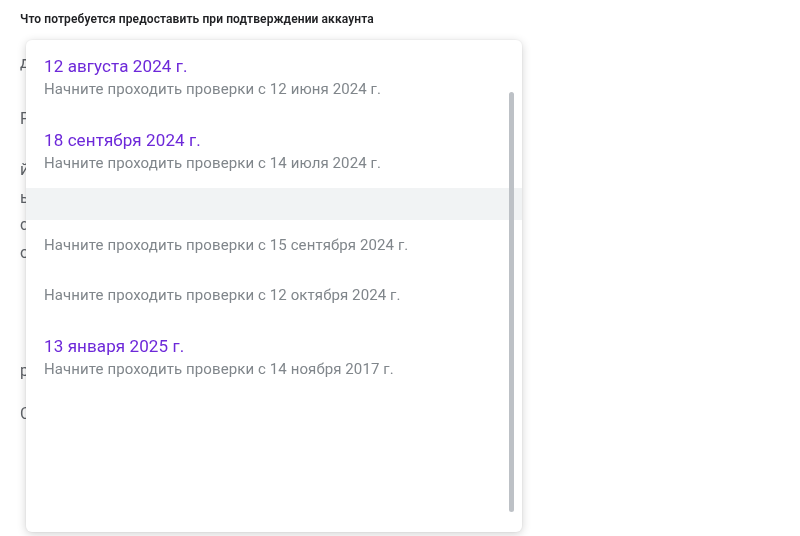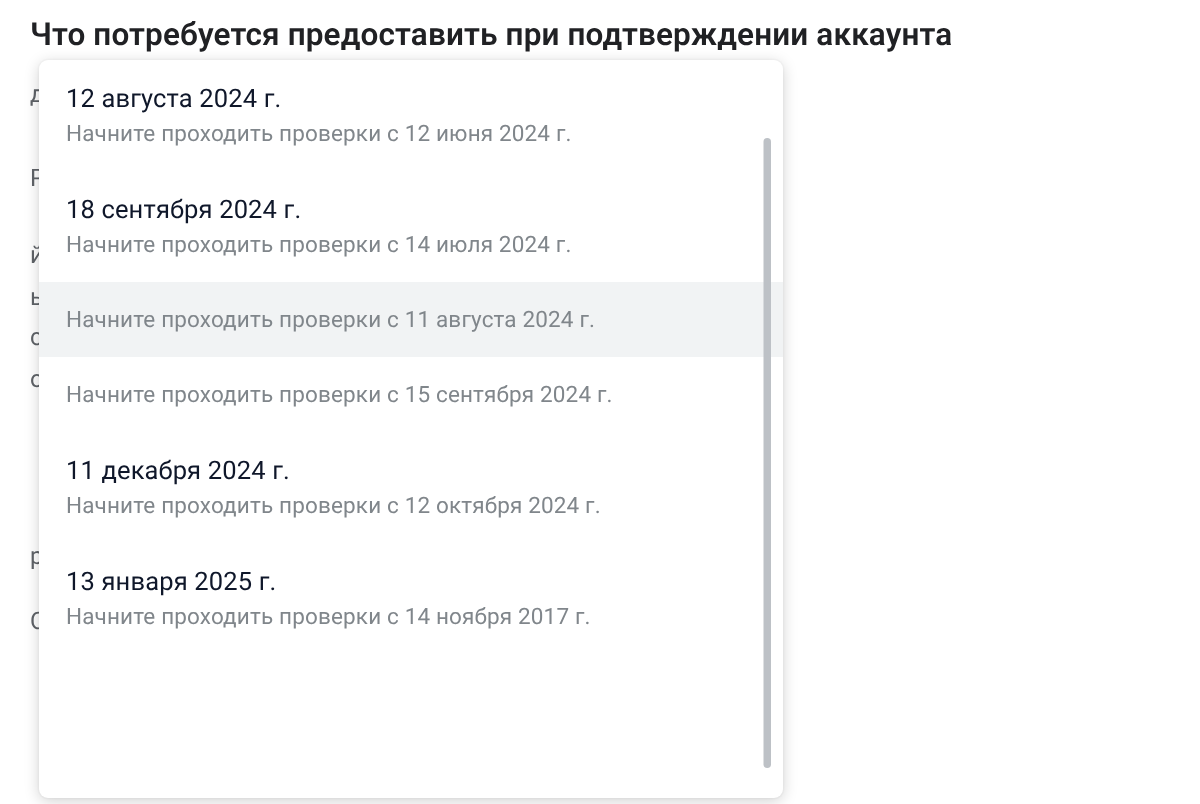--- a/index.html
+++ b/index.html
@@ -10,21 +10,21 @@
     body {
       font-family: Roboto, "Helvetica Neue", Arial, sans-serif;
       background: #ffffff;
       width: 800px;
       height: 536px;
       overflow: hidden;
       position: relative;
       color: #202124;
     }
     .page-title {
-      font-size: 21px;
+      font-size: 12px;
       font-weight: 600;
       color: #202124;
       padding: 12px 20px 14px 20px;
       letter-spacing: 0.1px;
     }
     .background-content {
       position: absolute;
       left: 20px;
       top: 50px;
       right: 4px;
@@ -61,21 +61,21 @@
     }
     .option {
       padding: 16px 18px 16px 18px;
       cursor: pointer;
     }
     .option.hovered {
       background: #f1f3f4;
     }
     .option-title {
       font-size: 17px;
-      color: #0f172a;
+      color: #6d28d9;
       font-weight: 400;
       letter-spacing: 0.1px;
       margin-bottom: 4px;
     }
     .option-sub {
       font-size: 15px;
       color: #80868b;
       letter-spacing: 0.1px;
     }
     .cutoff {
@@ -120,29 +120,27 @@
       <div class="option-title">12 августа 2024 г.</div>
       <div class="option-sub">Начните проходить проверки с 12 июня 2024 г.</div>
     </div>
 
     <div class="option">
       <div class="option-title">18 сентября 2024 г.</div>
       <div class="option-sub">Начните проходить проверки с 14 июля 2024 г.</div>
     </div>
 
     <div class="option hovered">
-      <div class="option-sub">Начните проходить проверки с 11 августа 2024 г.</div>
     </div>
 
     <div class="option">
       <div class="option-sub">Начните проходить проверки с 15 сентября 2024 г.</div>
     </div>
 
     <div class="option">
-      <div class="option-title">11 декабря 2024 г.</div>
       <div class="option-sub">Начните проходить проверки с 12 октября 2024 г.</div>
     </div>
 
     <div class="option">
       <div class="option-title">13 января 2025 г.</div>
       <div class="option-sub">Начните проходить проверки с 14 ноября 2017 г.</div>
     </div>
 
     <div class="cutoff">
       <div class="option-title"></div>

